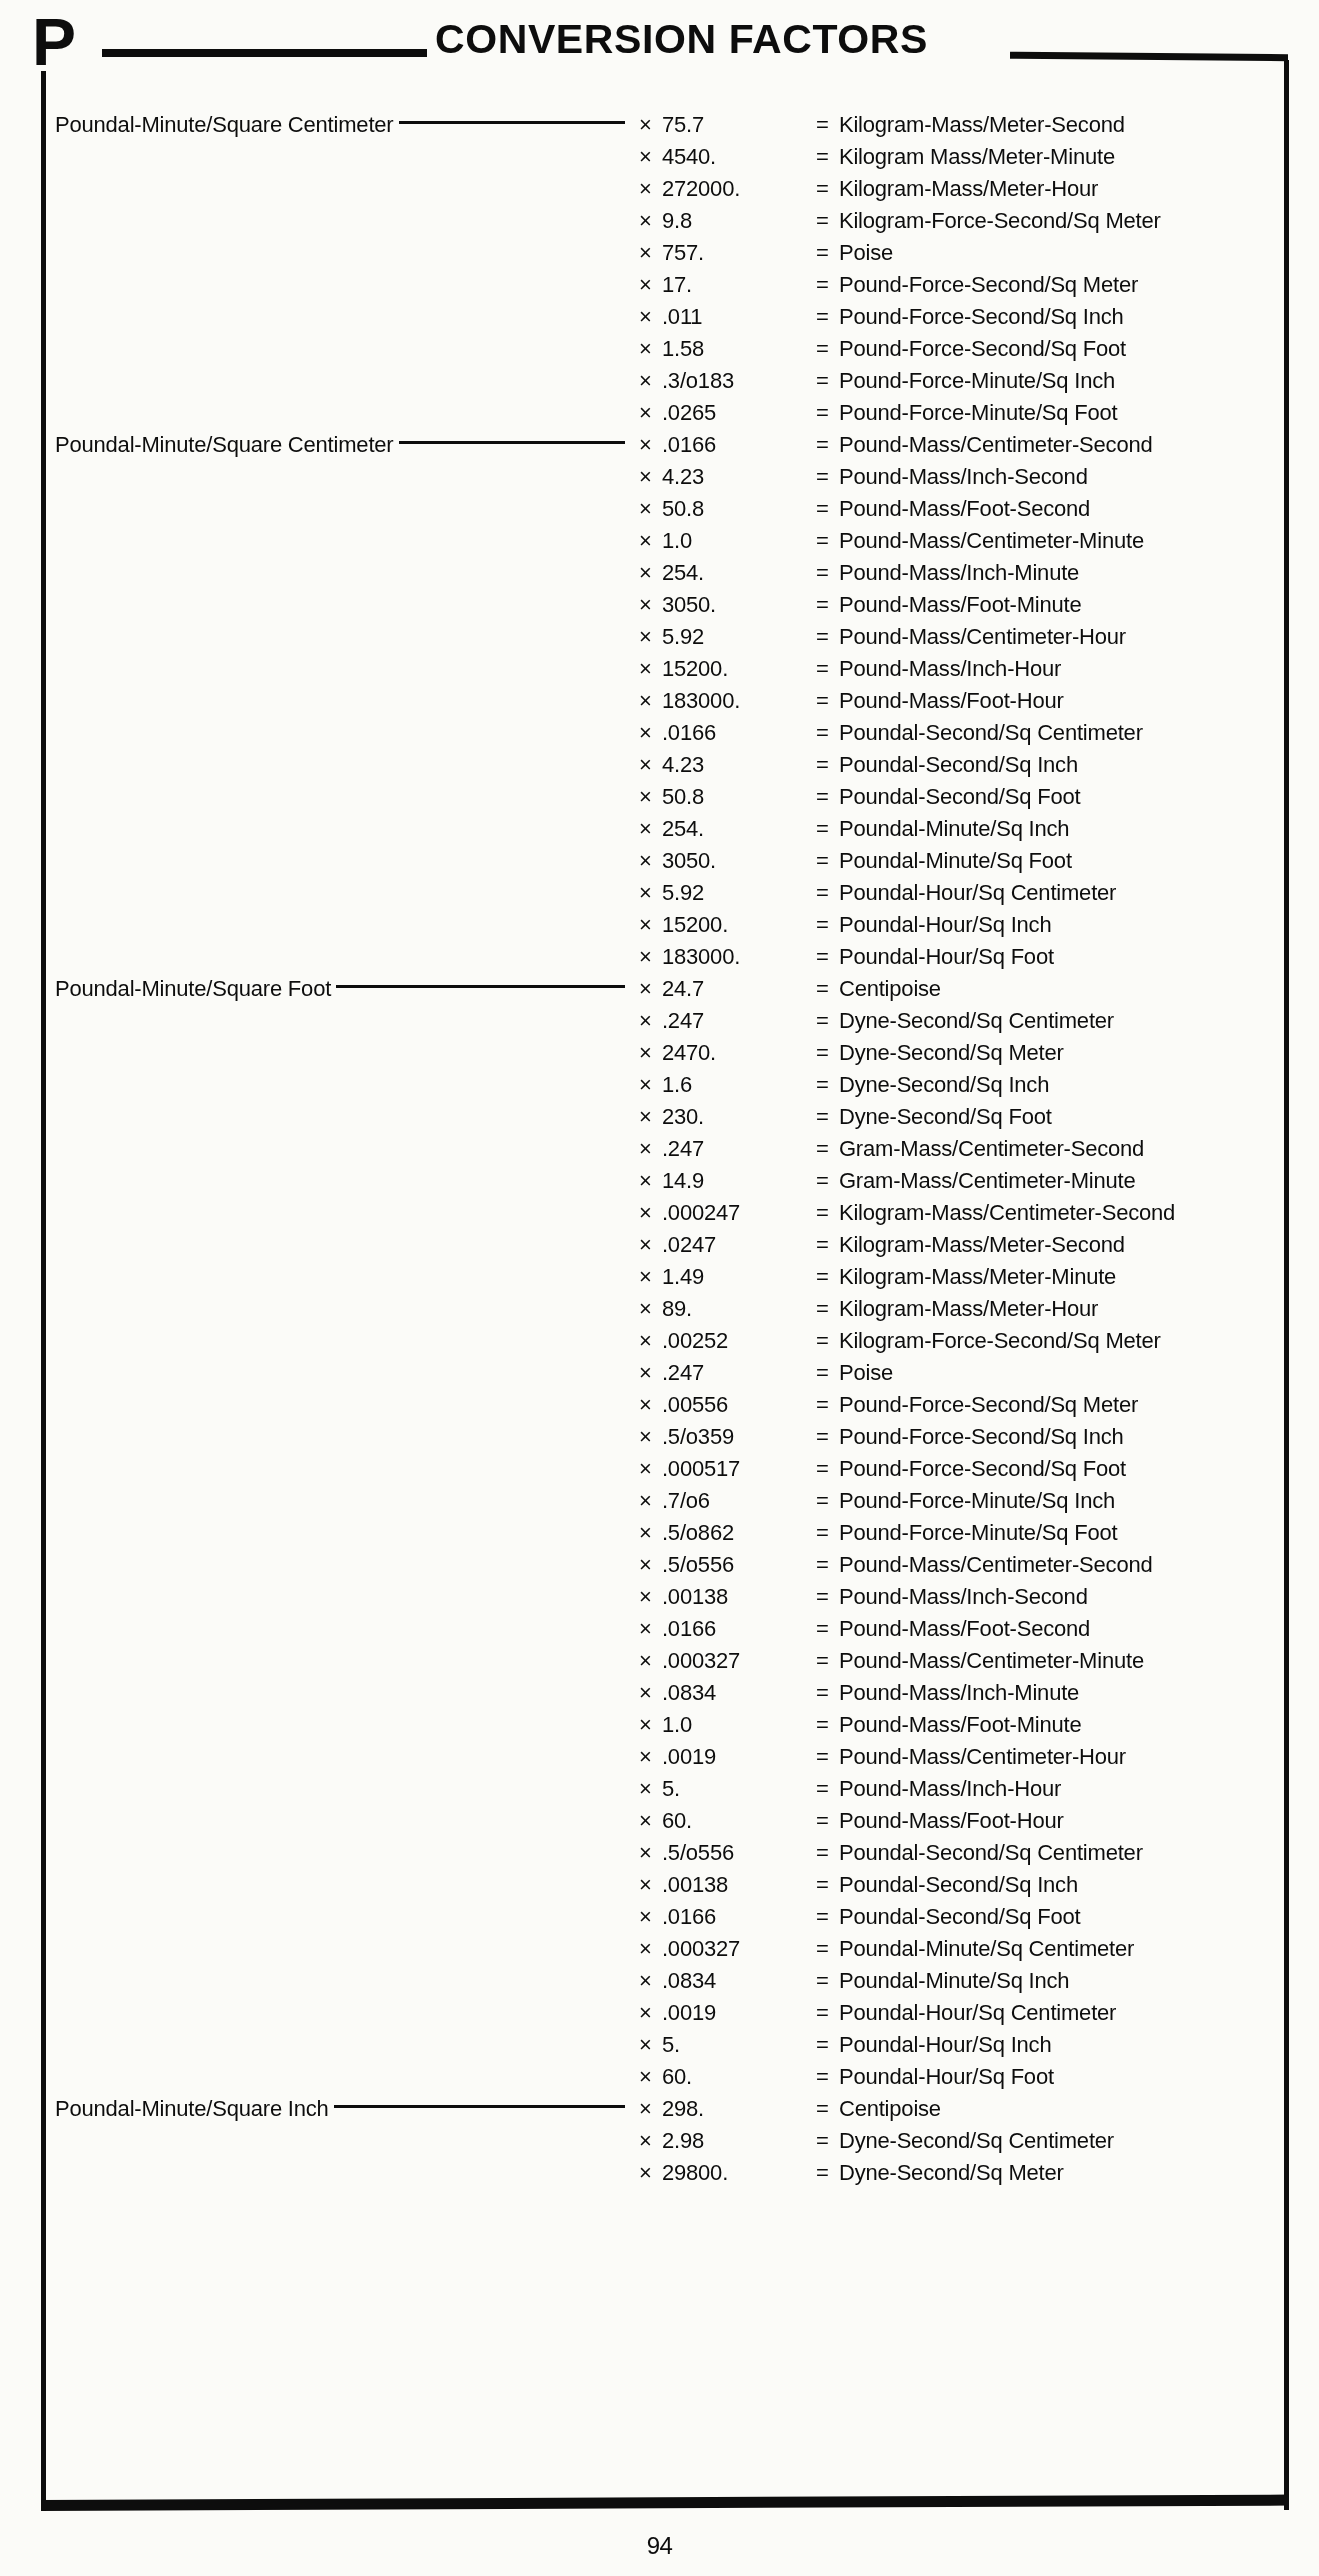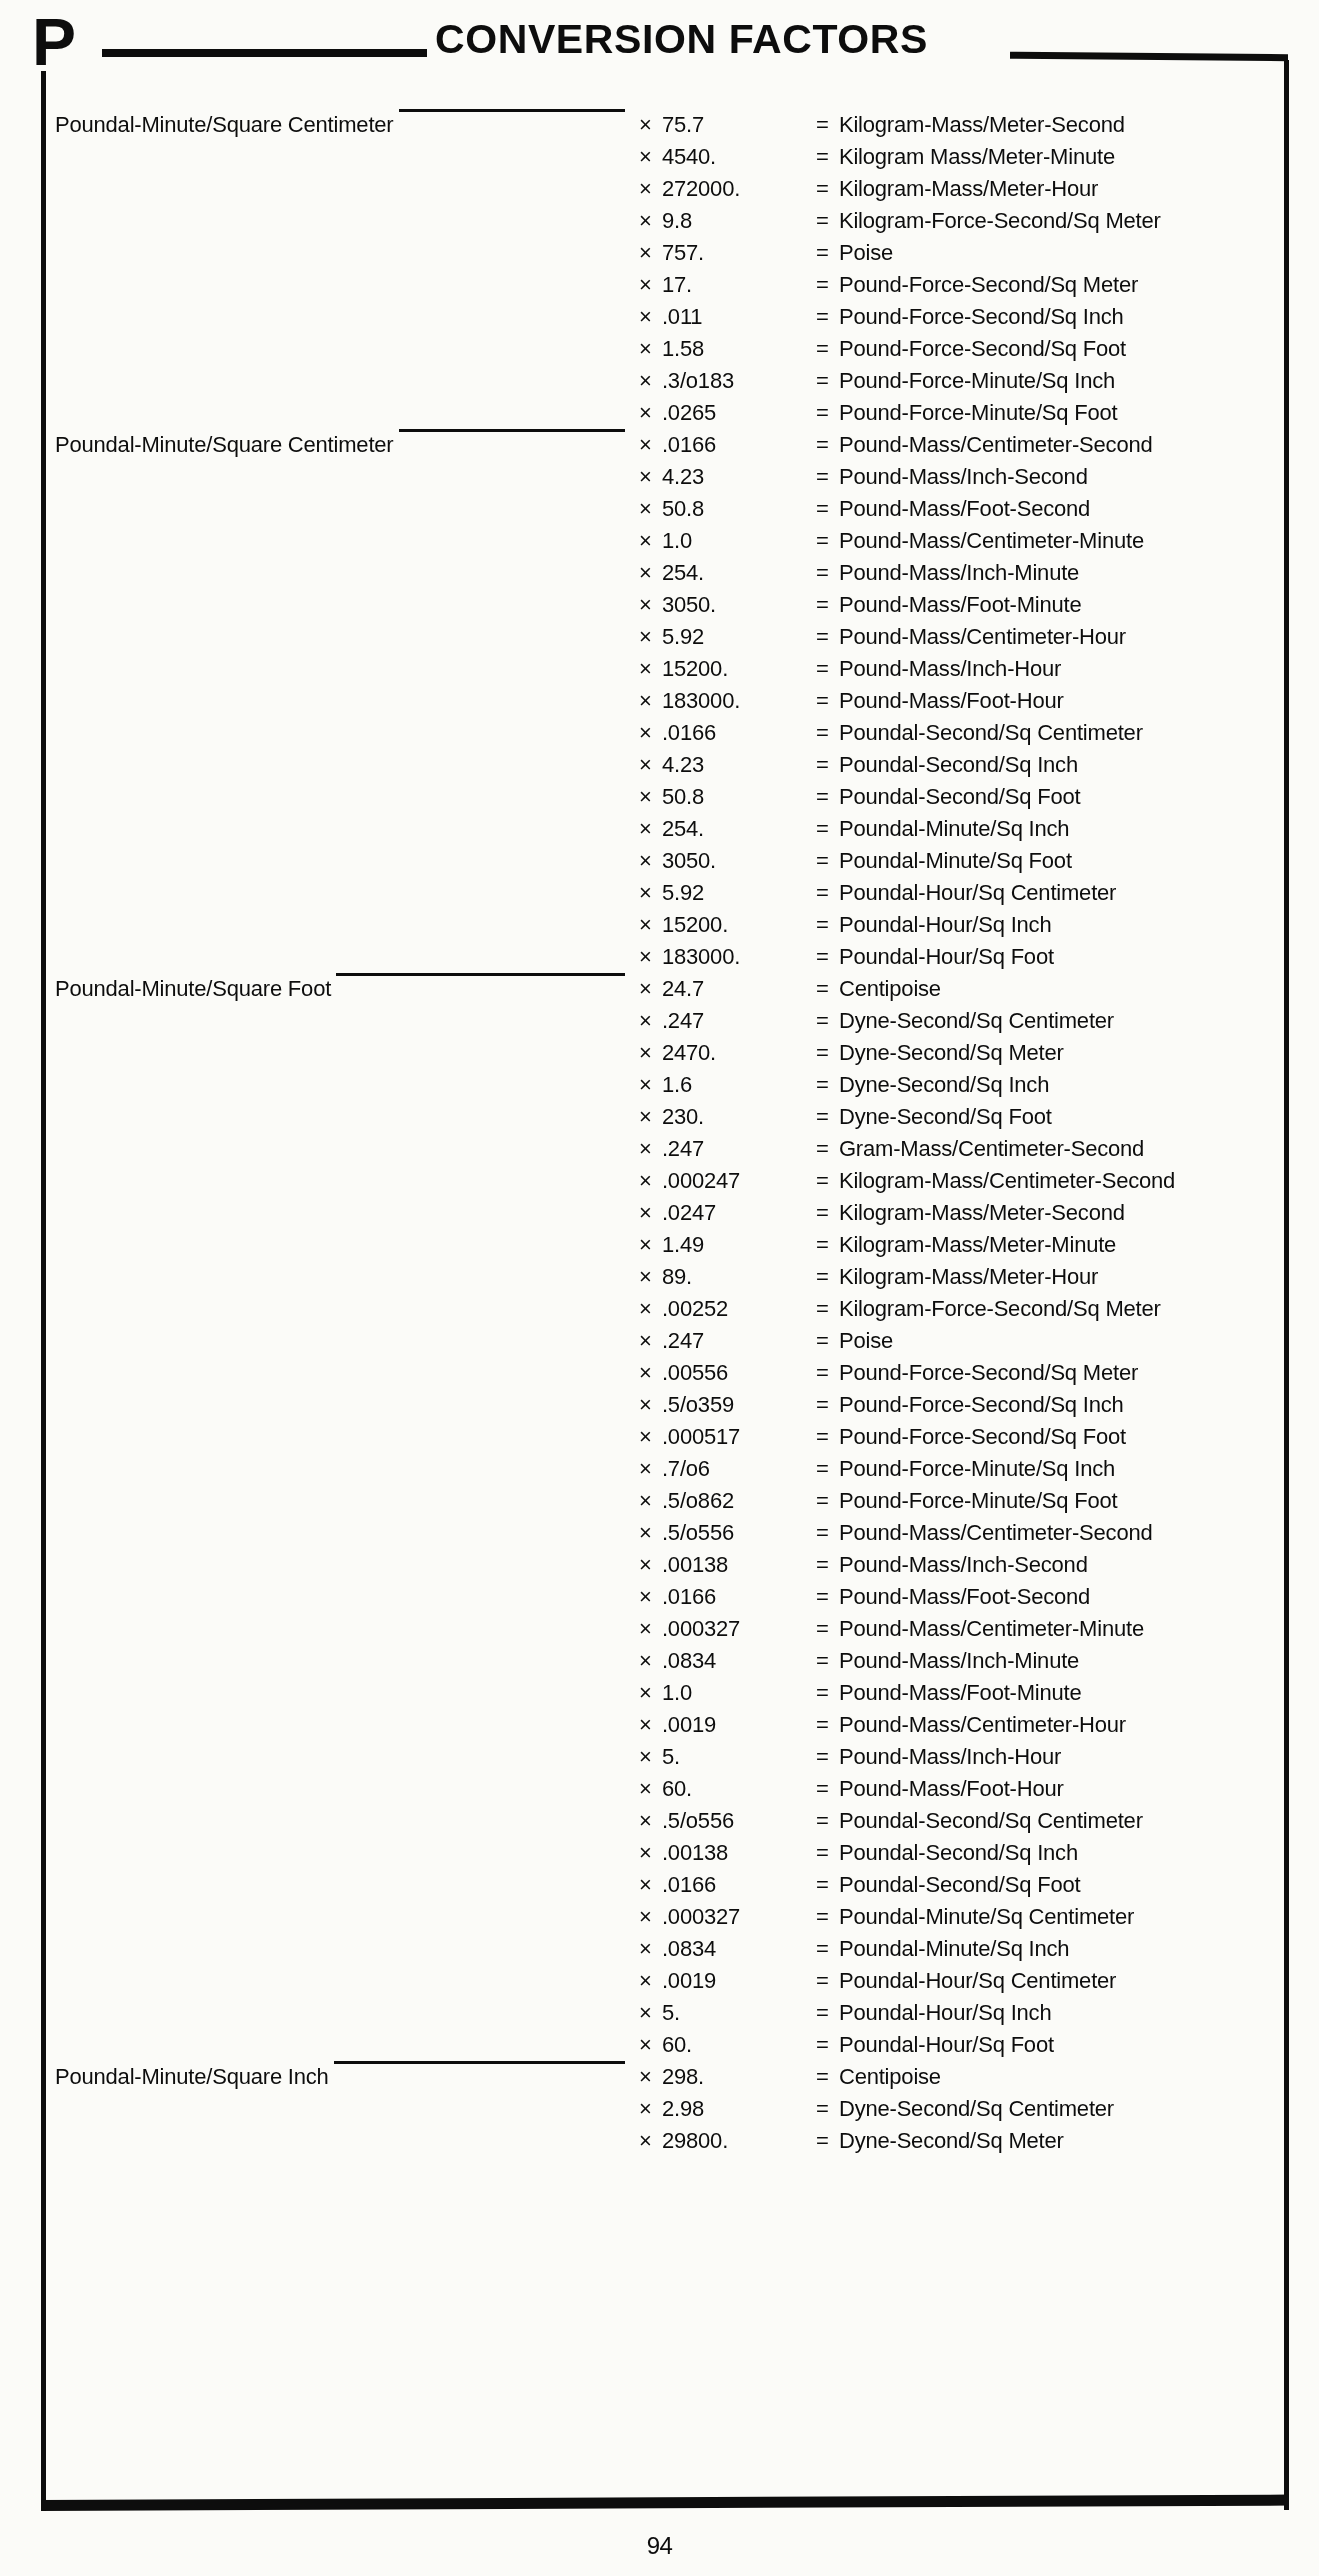--- a/index.html
+++ b/index.html
@@ -90,21 +90,21 @@
     line-height: 32px;
     letter-spacing: -0.2px;
     white-space: nowrap;
   }
   .label-wrap {
     position: absolute;
     left: 55px;
     width: 570px;
     height: 100%;
     display: flex;
-    align-items: flex-start;
+    align-items: center;
   }
   .label-text {
     line-height: 32px;
   }
   .rule {
     flex: 1 1 auto;
     margin: 0 0 5.8px 5.2px;
     border-bottom: 3.2px solid #0d0d0d;
     min-width: 13px;
   }
@@ -279,20 +279,24 @@
     </div>
     <div class="row">
       <div class="times"><span class="mult">×</span><span class="val">230.</span></div>
       <div class="eq"><span class="eqsign">=</span><span class="res">Dyne-Second/Sq Foot</span></div>
     </div>
     <div class="row">
       <div class="times"><span class="mult">×</span><span class="val">.247</span></div>
       <div class="eq"><span class="eqsign">=</span><span class="res">Gram-Mass/Centimeter-Second</span></div>
     </div>
     <div class="row">
+      <div class="times"><span class="mult">×</span><span class="val">14.9</span></div>
+      <div class="eq"><span class="eqsign">=</span><span class="res">Gram-Mass/Centimeter-Minute</span></div>
+    </div>
+    <div class="row">
       <div class="times"><span class="mult">×</span><span class="val">.000247</span></div>
       <div class="eq"><span class="eqsign">=</span><span class="res">Kilogram-Mass/Centimeter-Second</span></div>
     </div>
     <div class="row">
       <div class="times"><span class="mult">×</span><span class="val">.0247</span></div>
       <div class="eq"><span class="eqsign">=</span><span class="res">Kilogram-Mass/Meter-Second</span></div>
     </div>
     <div class="row">
       <div class="times"><span class="mult">×</span><span class="val">1.49</span></div>
       <div class="eq"><span class="eqsign">=</span><span class="res">Kilogram-Mass/Meter-Minute</span></div>

